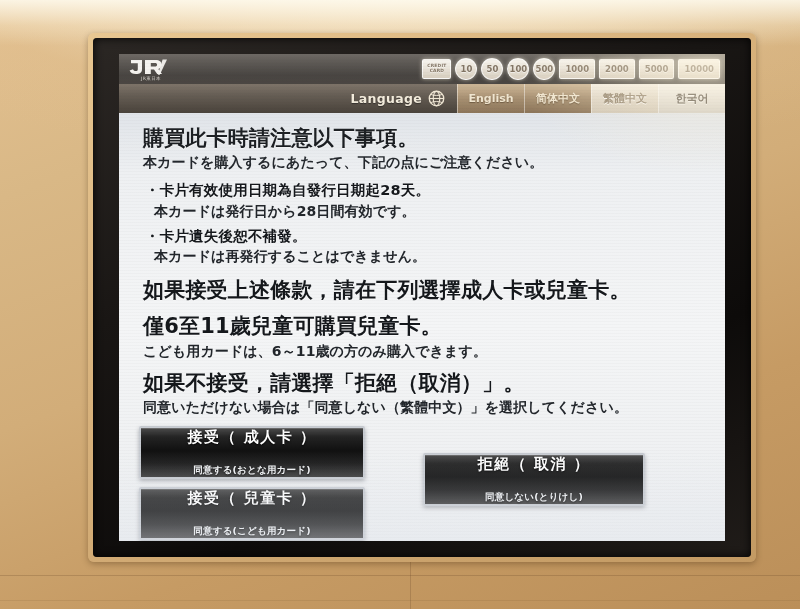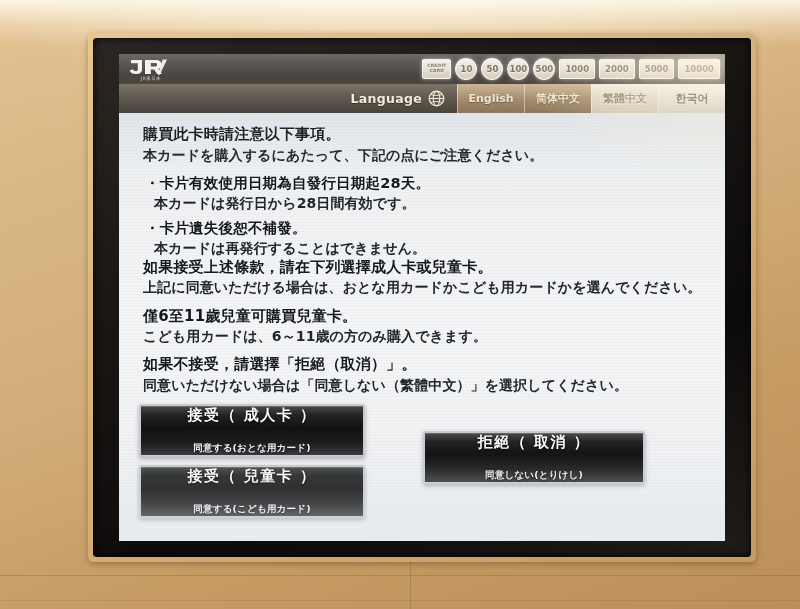--- a/index.html
+++ b/index.html
@@ -114,30 +114,30 @@
 
   
   #body{
     position:relative;height:428px;width:100%;
     background:linear-gradient(180deg,#dfe3e8 0%,#eef0f2 14%,#f4f5f6 50%,#eceef0 100%);
     padding:10px 0 0 0;box-sizing:border-box;
   }
   #copy{padding:2px 16px 0 24px;}
   .blk{margin-bottom:7px;}
   .zh{
-    font-size:15px;font-weight:bold;color:#15181c;letter-spacing:.2px;line-height:1.25;
+    font-size:21px;font-weight:bold;color:#15181c;letter-spacing:.2px;line-height:1.25;
     text-shadow:0 1px 1px rgba(255,255,255,.7);
   }
   .ja{
     font-size:14px;font-weight:bold;color:#22262b;letter-spacing:.1px;line-height:1.3;
     margin-top:2px;
   }
   .bullet .zh{font-size:14.5px;padding-left:2px;}
   .bullet .ja{padding-left:11px;}
-  .gap-lg{margin-bottom:0;}
+  .gap-lg{margin-bottom:12px;}
   .gap-md{margin-bottom:10px;}
 
   
   #buttons{position:relative;height:130px;width:100%;}
   .btn{
     position:absolute;
     border:2px solid #c8ccd2;
     border-radius:2px;
     background:linear-gradient(180deg,#4b4b4b 0%,#242424 18%,#111111 45%,#1b1b1b 72%,#3a3a3a 100%);
     box-shadow:0 2px 4px rgba(90,95,105,.45), inset 0 1px 0 rgba(255,255,255,.18);
@@ -254,21 +254,20 @@
                 </div>
                 <div class="blk bullet gap-lg">
                   <div class="zh">・卡片遺失後恕不補發。</div>
                   <div class="ja">本カードは再発行することはできません。</div>
                 </div>
               </div>
 
             <div id="instructions">
                 <div class="blk gap-md">
                   <div class="zh">如果接受上述條款，請在下列選擇成人卡或兒童卡。</div>
-                  <div class="ja">上記に同意いただける場合は、おとな用カードかこども用カードかを選んでください。</div>
                 </div>
                 <div class="blk gap-md">
                   <div class="zh">僅6至11歲兒童可購買兒童卡。</div>
                   <div class="ja">こども用カードは、6～11歳の方のみ購入できます。</div>
                 </div>
                 <div class="blk gap-md">
                   <div class="zh">如果不接受，請選擇「拒絕（取消）」。</div>
                   <div class="ja">同意いただけない場合は「同意しない（繁體中文）」を選択してください。</div>
                 </div>
               </div>

